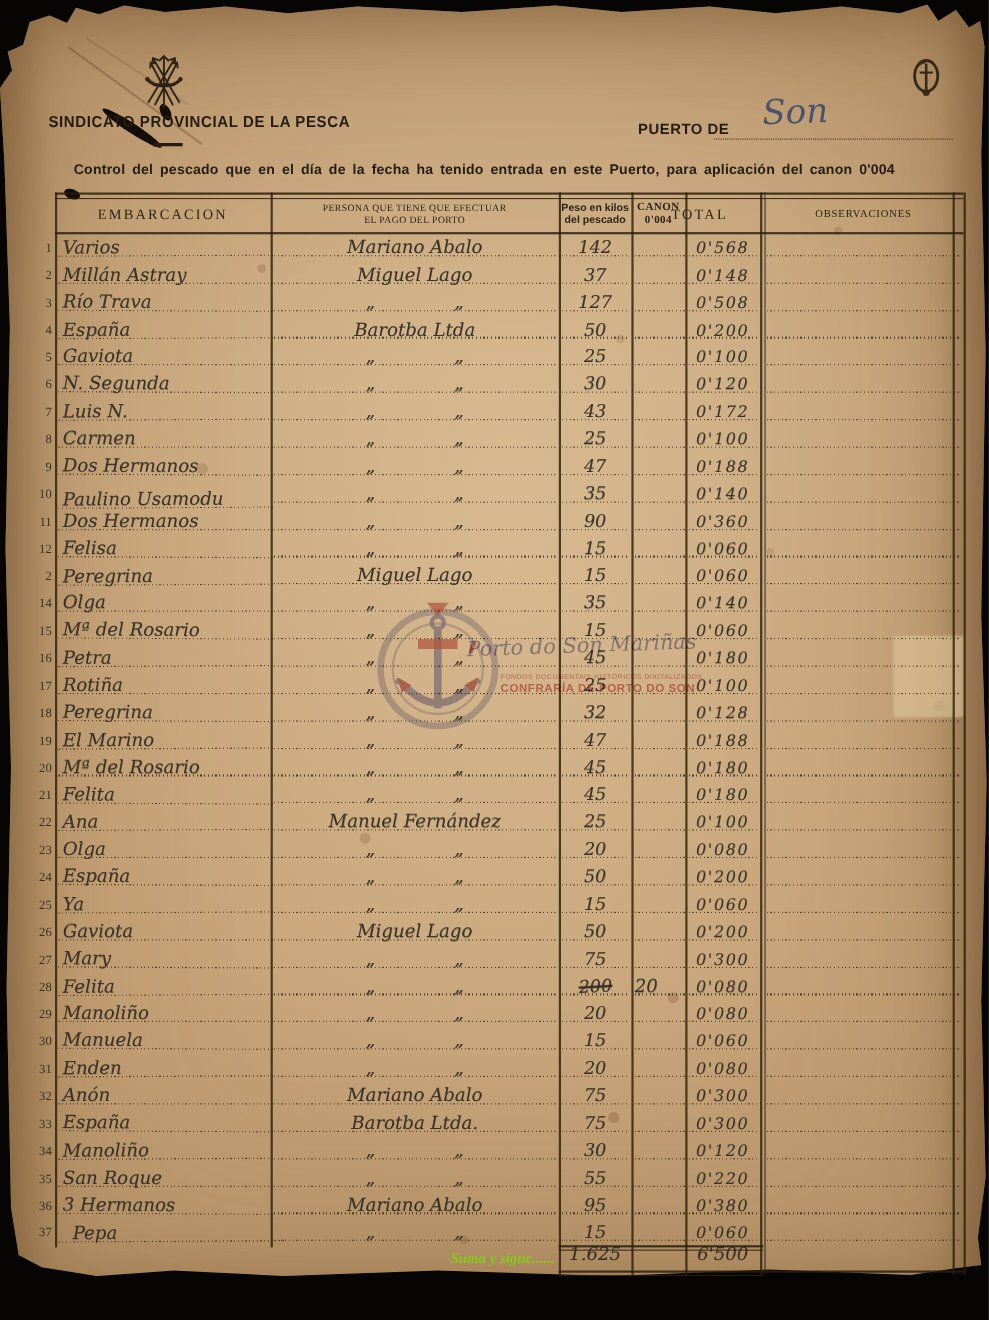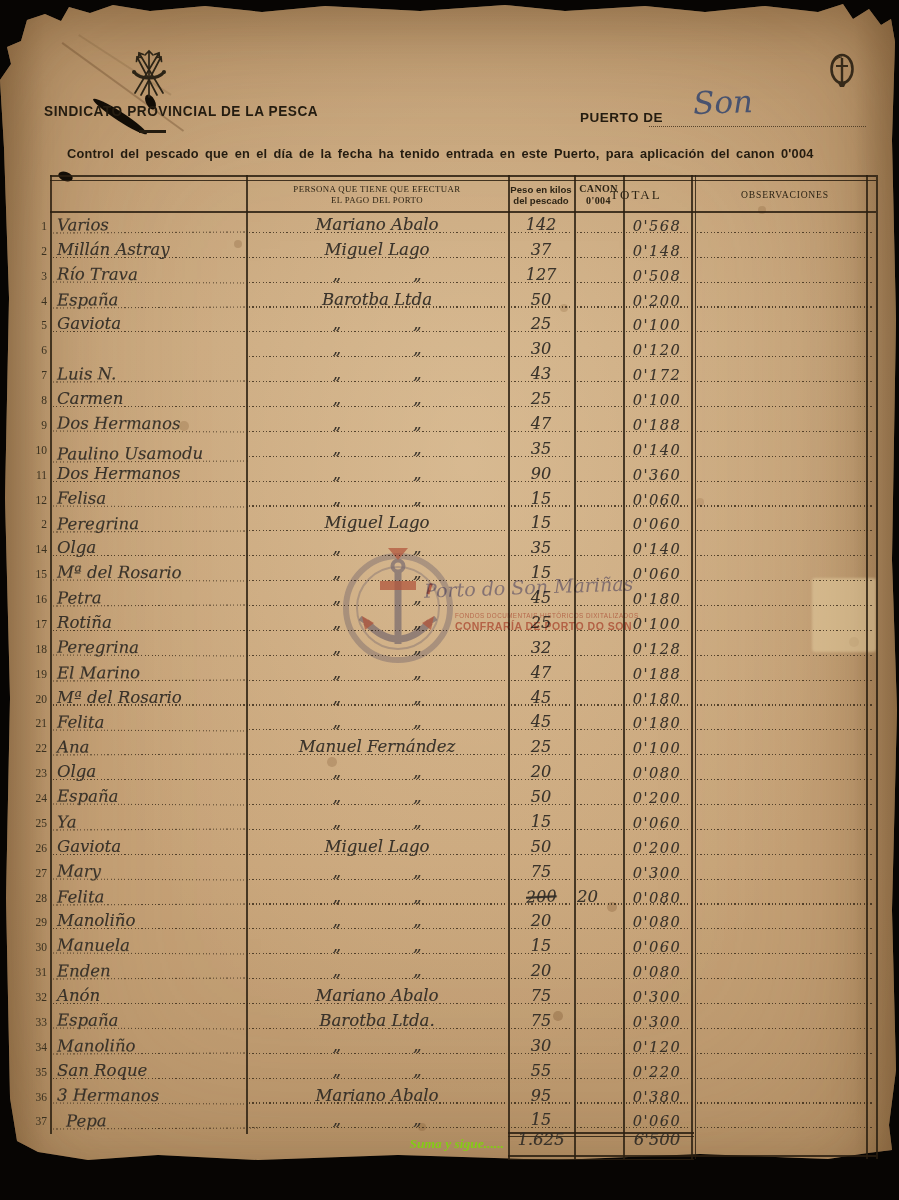--- a/index.html
+++ b/index.html
@@ -133,20 +133,23 @@
   <div class="vl" style="left:641px;height:984px;"></div>
   <div class="vl" style="left:644.5px;height:984px;"></div>
   <div class="vl" style="left:816px;height:984px;"></div>
   <div class="vl" style="left:826px;height:984px;"></div>
 
   <div class="hline" style="left:458px;top:957px;width:186px;height:1.6px;"></div>
   <div class="hline" style="left:458px;top:960.5px;width:186px;height:1px;"></div>
   <div class="hline" style="left:458px;top:980px;width:368px;height:1.6px;"></div>
   <div class="hline" style="left:458px;top:983.5px;width:186px;height:1px;"></div>
 
+  <div class="hdr" style="left:0;width:196px;">
+    <div class="big">EMBARCACION</div>
+  </div>
   <div class="hdr" style="left:196px;width:262px;">
     <div class="small">PERSONA QUE TIENE QUE EFECTUAR</div>
     <div class="small">EL PAGO DEL PORTO</div>
   </div>
   <div class="hdr" style="left:458px;width:66px;">
     <div class="bold-sm">Peso en kilos</div>
     <div class="bold-sm">del pescado</div>
   </div>
   <div class="hdr" style="left:524px;width:49px;font-weight:bold;">
     <div class="small" style="font-size:10px;">CANON</div>
@@ -206,20 +209,21 @@
           <div class="">„</div>
           <div class="">„</div>
         </div>
         <div class="cell c-peso hw">25</div>
         <div class="cell c-canon hw"></div>
         <div class="cell c-total hw">0'100</div>
         <div class="cell c-obs"></div>
       </div>
       <div class="trow">
         <div class="num">6</div>
+        <div class="cell c-emb hw" style="transform: rotate(0.3deg);">N. Segunda</div>
         <div class="cell c-per hw ditto">
           <div class="">„</div>
           <div class="">„</div>
         </div>
         <div class="cell c-peso hw">30</div>
         <div class="cell c-canon hw"></div>
         <div class="cell c-total hw">0'120</div>
         <div class="cell c-obs"></div>
       </div>
       <div class="trow">

